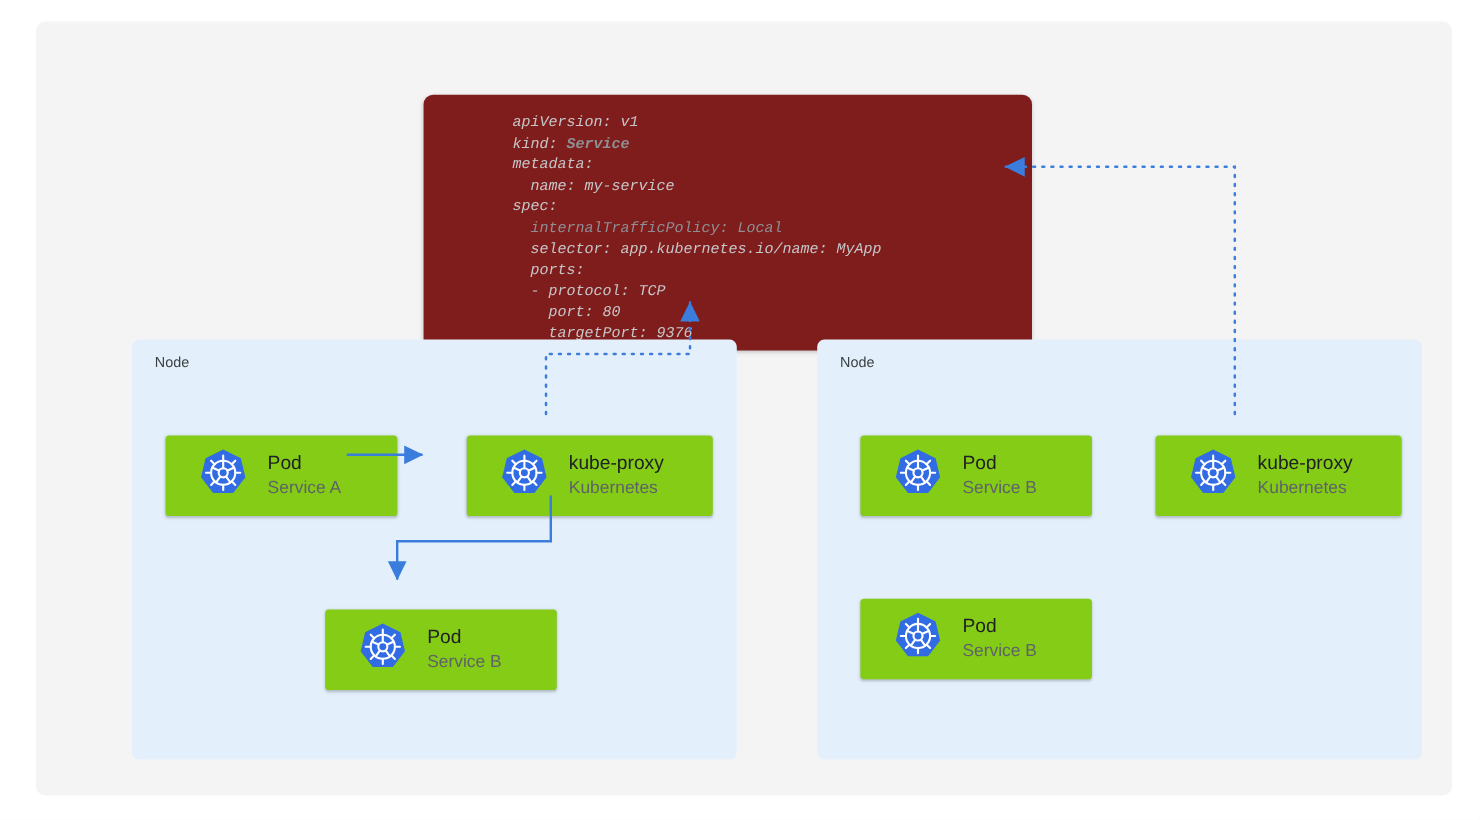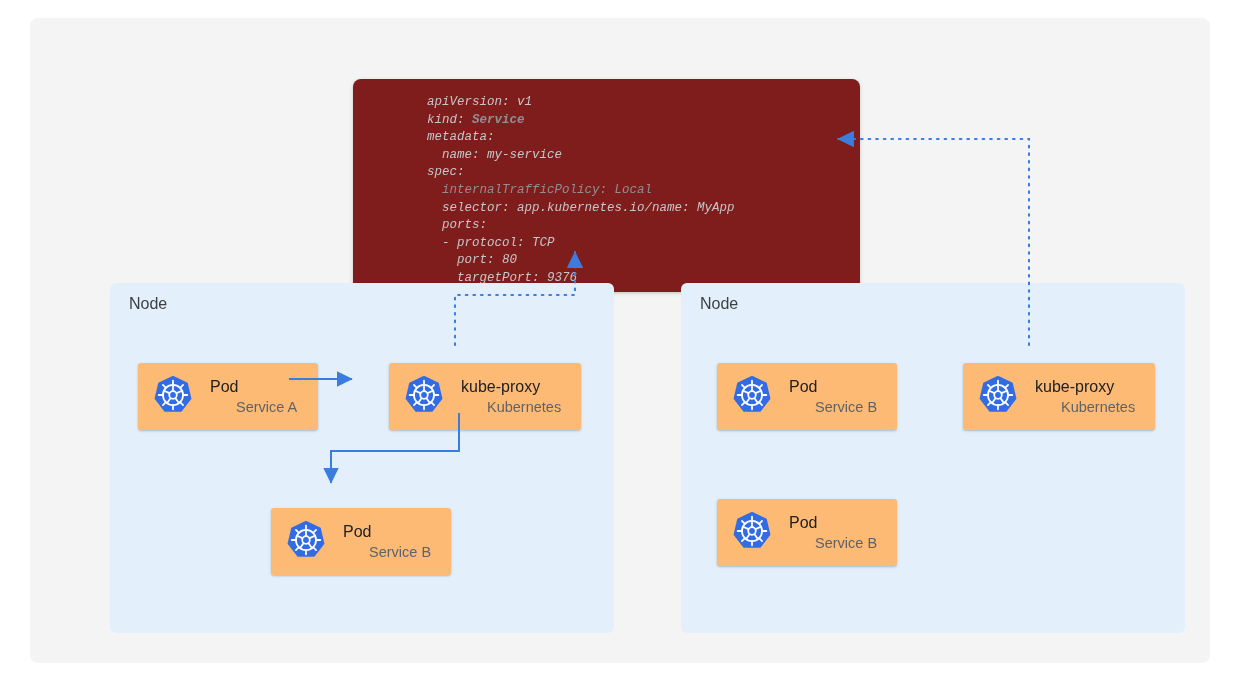--- a/index.html
+++ b/index.html
@@ -62,54 +62,54 @@
     position: absolute;
     background: #e3f0fb;
     border-radius: 6px;
   }
   #node-left  { left: 80px;  top: 265px; width: 504px; height: 350px; }
   #node-right { left: 651px; top: 265px; width: 504px; height: 350px; }
   .node-label {
     position: absolute;
     left: 19px;
     top: 12px;
-    font-size: 16px;
+    font-size: 12px;
     color: #3c4043;
     font-family: "Liberation Sans", sans-serif;
   }
 
   
   .card {
     position: absolute;
-    background: #fdba74;
+    background: #84cc16;
     border-radius: 3px;
     box-shadow: 0 1px 2px rgba(0,0,0,0.18), 0 1px 4px rgba(0,0,0,0.06);
     display: flex;
     align-items: center;
+    padding-left: 13px;
   }
   .card .logo {
     margin-left: 14px;
     margin-right: 16px;
     flex: 0 0 auto;
   }
   .card .texts {
     display: flex;
     flex-direction: column;
     justify-content: center;
   }
   .card .title {
     font-size: 16px;
     color: #202124;
     line-height: 20px;
   }
   .card .subtitle {
     font-size: 14.5px;
     color: #5f6368;
     line-height: 20px;
-    margin-left: 26px;
   }
 
   
   #card-pod-a        { left: 108px; top: 345px; width: 180px; height: 67px; }
   #card-kubeproxy-l  { left: 359px; top: 345px; width: 192px; height: 67px; }
   #card-pod-b-left   { left: 241px; top: 490px; width: 180px; height: 67px; }
   #card-pod-b-r1     { left: 687px; top: 345px; width: 180px; height: 67px; }
   #card-kubeproxy-r  { left: 933px; top: 345px; width: 192px; height: 67px; }
   #card-pod-b-r2     { left: 687px; top: 481px; width: 180px; height: 67px; }
 

